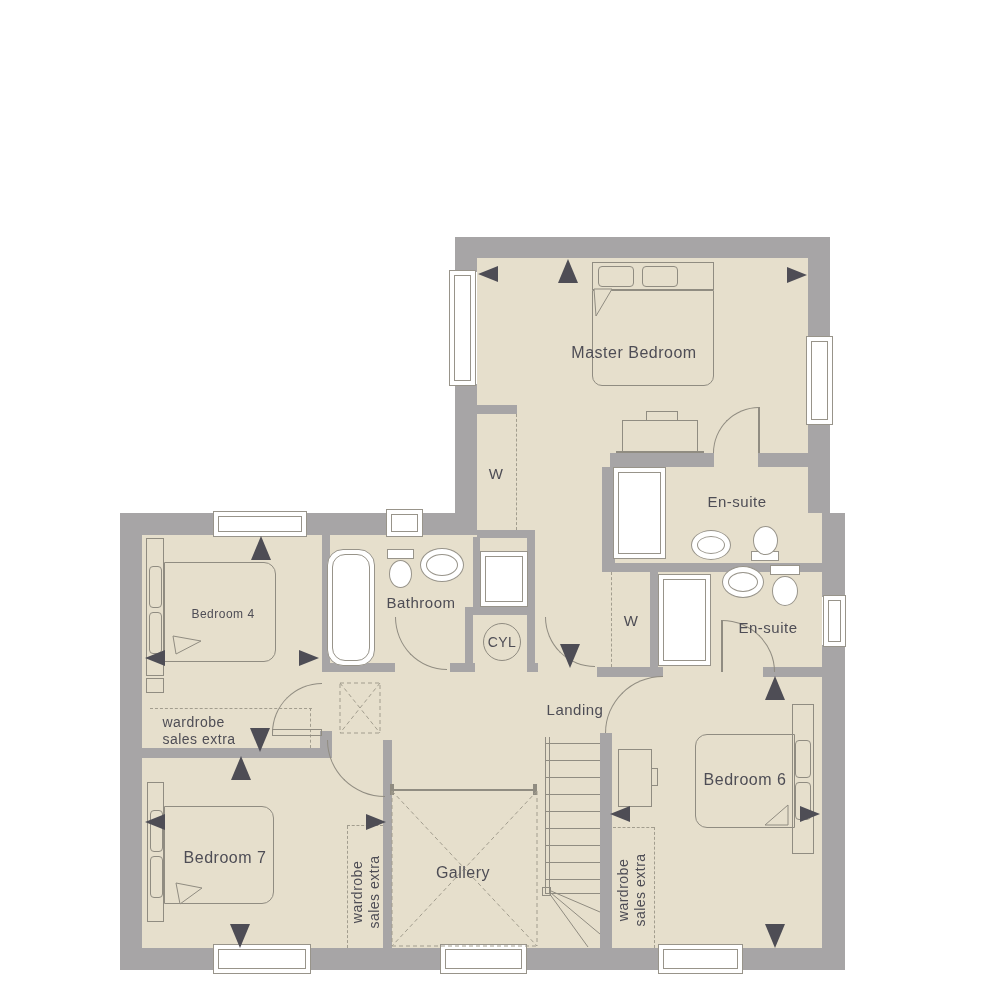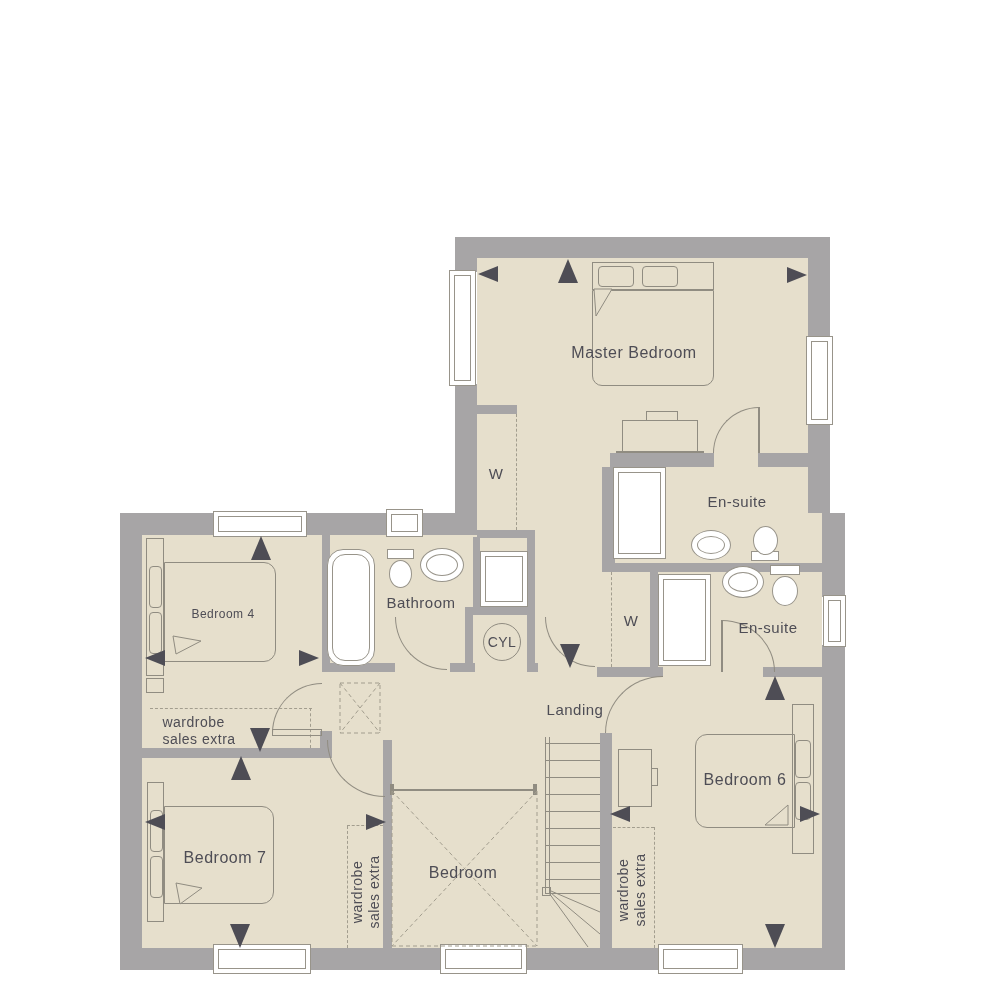--- a/index.html
+++ b/index.html
@@ -232,21 +232,21 @@
   <div class="ar a-up" style="left:765px;top:676px;"></div>
   <div class="ar a-lf" style="left:610px;top:806px;"></div>
   <div class="ar a-rt" style="left:800px;top:806px;"></div>
   <div class="ar a-dn" style="left:765px;top:924px;"></div>
 
   <div class="lb" style="left:634px;top:353px;font-size:16px;">Master Bedroom</div>
   <div class="lb" style="left:737px;top:501px;font-size:15px;">En-suite</div>
   <div class="lb" style="left:768px;top:627px;font-size:15px;">En-suite</div>
   <div class="lb" style="left:421px;top:602px;font-size:15px;">Bathroom</div>
   <div class="lb" style="left:575px;top:709px;font-size:15px;">Landing</div>
-  <div class="lb" style="left:463px;top:873px;font-size:16px;">Bedroom</div>
+  <div class="lb" style="left:463px;top:873px;font-size:16px;">Gallery</div>
   <div class="lb" style="left:223px;top:614px;font-size:12px;">Bedroom 4</div>
   <div class="lb" style="left:225px;top:858px;font-size:16px;">Bedroom 7</div>
   <div class="lb" style="left:745px;top:780px;font-size:16px;">Bedroom 6</div>
   <div class="lb" style="left:496px;top:473px;font-size:15px;">W</div>
   <div class="lb" style="left:631px;top:620px;font-size:15px;">W</div>
   <div class="lb" style="left:502px;top:642px;font-size:14px;">CYL</div>
 
   <div class="lb two" style="left:199px;top:731px;font-size:14px;text-align:left;">
     <span style="display:block;">wardrobe</span>
     <span style="display:block;">sales extra</span>

